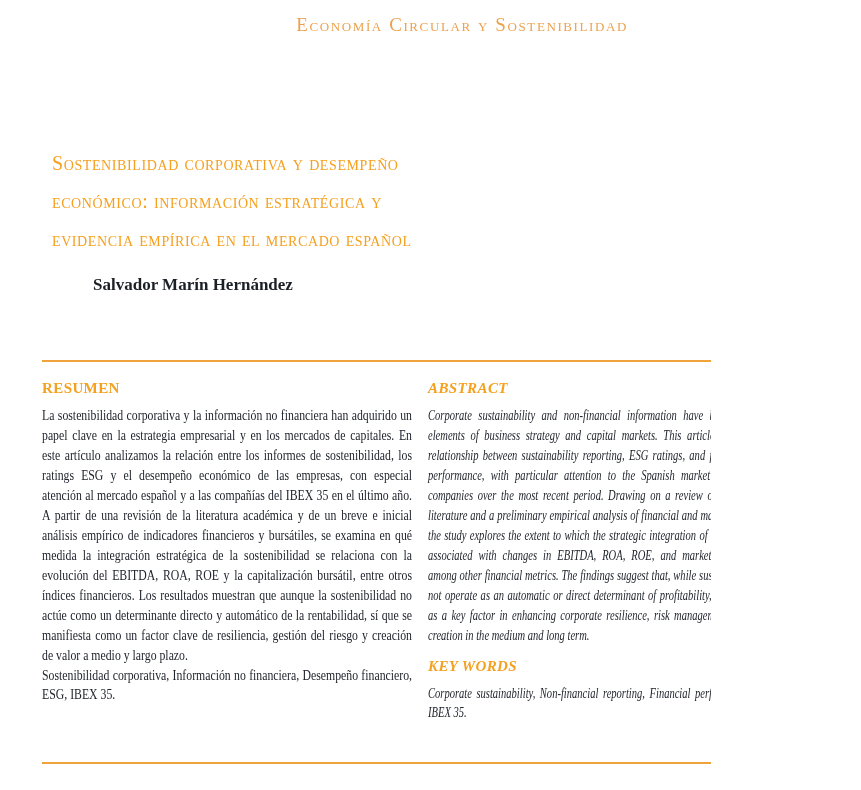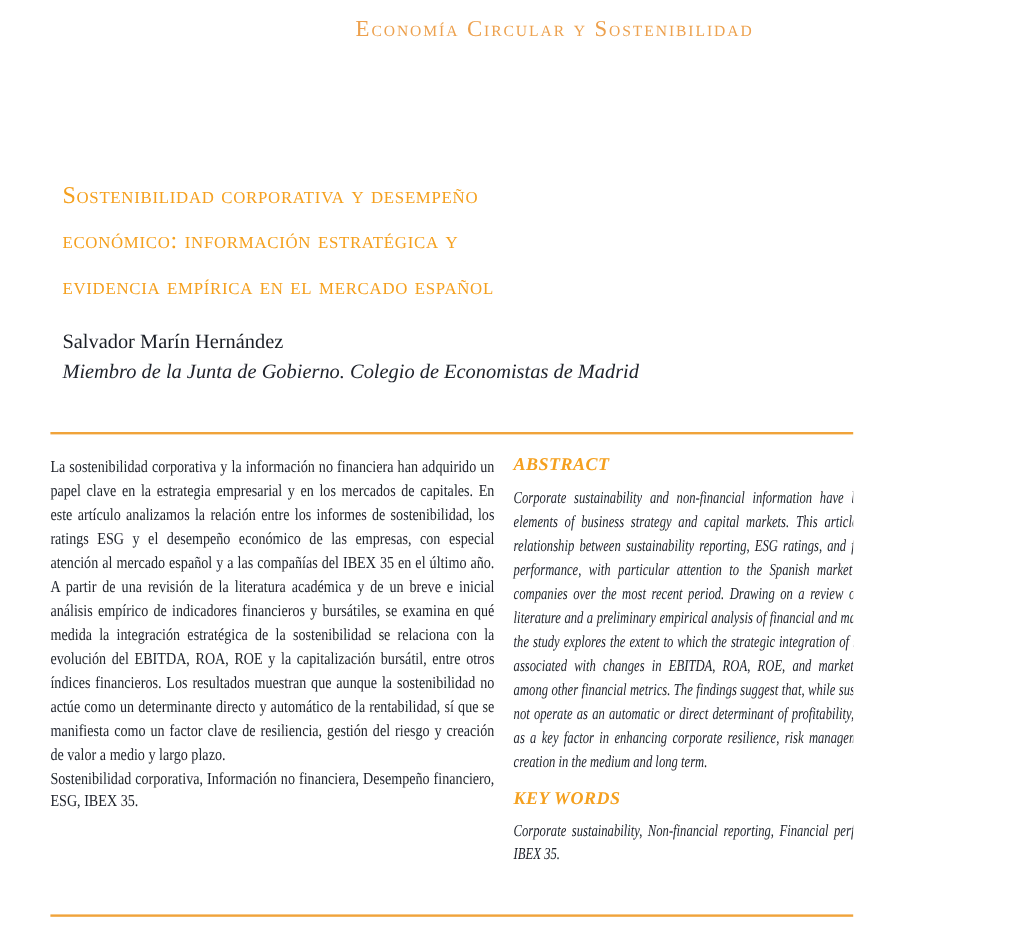--- a/index.html
+++ b/index.html
@@ -55,21 +55,21 @@
   }
 
   
   .author-block {
     position: absolute;
     left: 52px;
     top: 272px;
     font-size: 17px;
     line-height: 25px;
   }
-  .author-name { font-weight: normal; color: #1b1f26; }
+  .author-name { font-weight: bold; color: #1b1f26; margin-left: 41px; }
   .author-role { font-style: italic; color: #21252d; }
 
   
   .rule {
     position: absolute;
     left: 42px;
     width: 728px;
     height: 2px;
     background: #f0a33a;
   }
@@ -122,26 +122,26 @@
   <div class="bracket-v"></div>
 
   <div class="title">
     <div>Sostenibilidad corporativa y desempeño</div>
     <div>económico: información estratégica y</div>
     <div>evidencia empírica en el mercado español</div>
   </div>
 
   <div class="author-block">
     <div class="author-name">Salvador Marín Hernández</div>
-    <div class="author-role">Miembro de la Junta de Gobierno. Colegio de Economistas de Madrid</div>
   </div>
 
   <div class="rule rule-top"></div>
 
   <div class="col col-left">
+    <div class="sec-heading">RESUMEN</div>
     <div class="condense-left">
       <p class="body-text">La sostenibilidad corporativa y la información no financiera han adquirido un papel clave en la estrategia empresarial y en los mercados de capitales. En este artículo analizamos la relación entre los informes de sostenibilidad, los ratings ESG y el desempeño económico de las empresas, con especial atención al mercado español y a las compañías del IBEX 35 en el último año. A partir de una revisión de la literatura académica y de un breve e inicial análisis empírico de indicadores financieros y bursátiles, se examina en qué medida la integración estratégica de la sostenibilidad se relaciona con la evolución del EBITDA, ROA, ROE y la capitalización bursátil, entre otros índices financieros. Los resultados muestran que aunque la sostenibilidad no actúe como un determinante directo y automático de la rentabilidad, sí que se manifiesta como un factor clave de resiliencia, gestión del riesgo y creación de valor a medio y largo plazo.</p>
     </div>
     <div class="condense-left">
       <p class="body-text kw-text">Sostenibilidad corporativa, Información no financiera, Desempeño financiero, ESG, IBEX 35.</p>
     </div>
   </div>
 
   <div class="col col-right">
     <div class="sec-heading italic">ABSTRACT</div>

